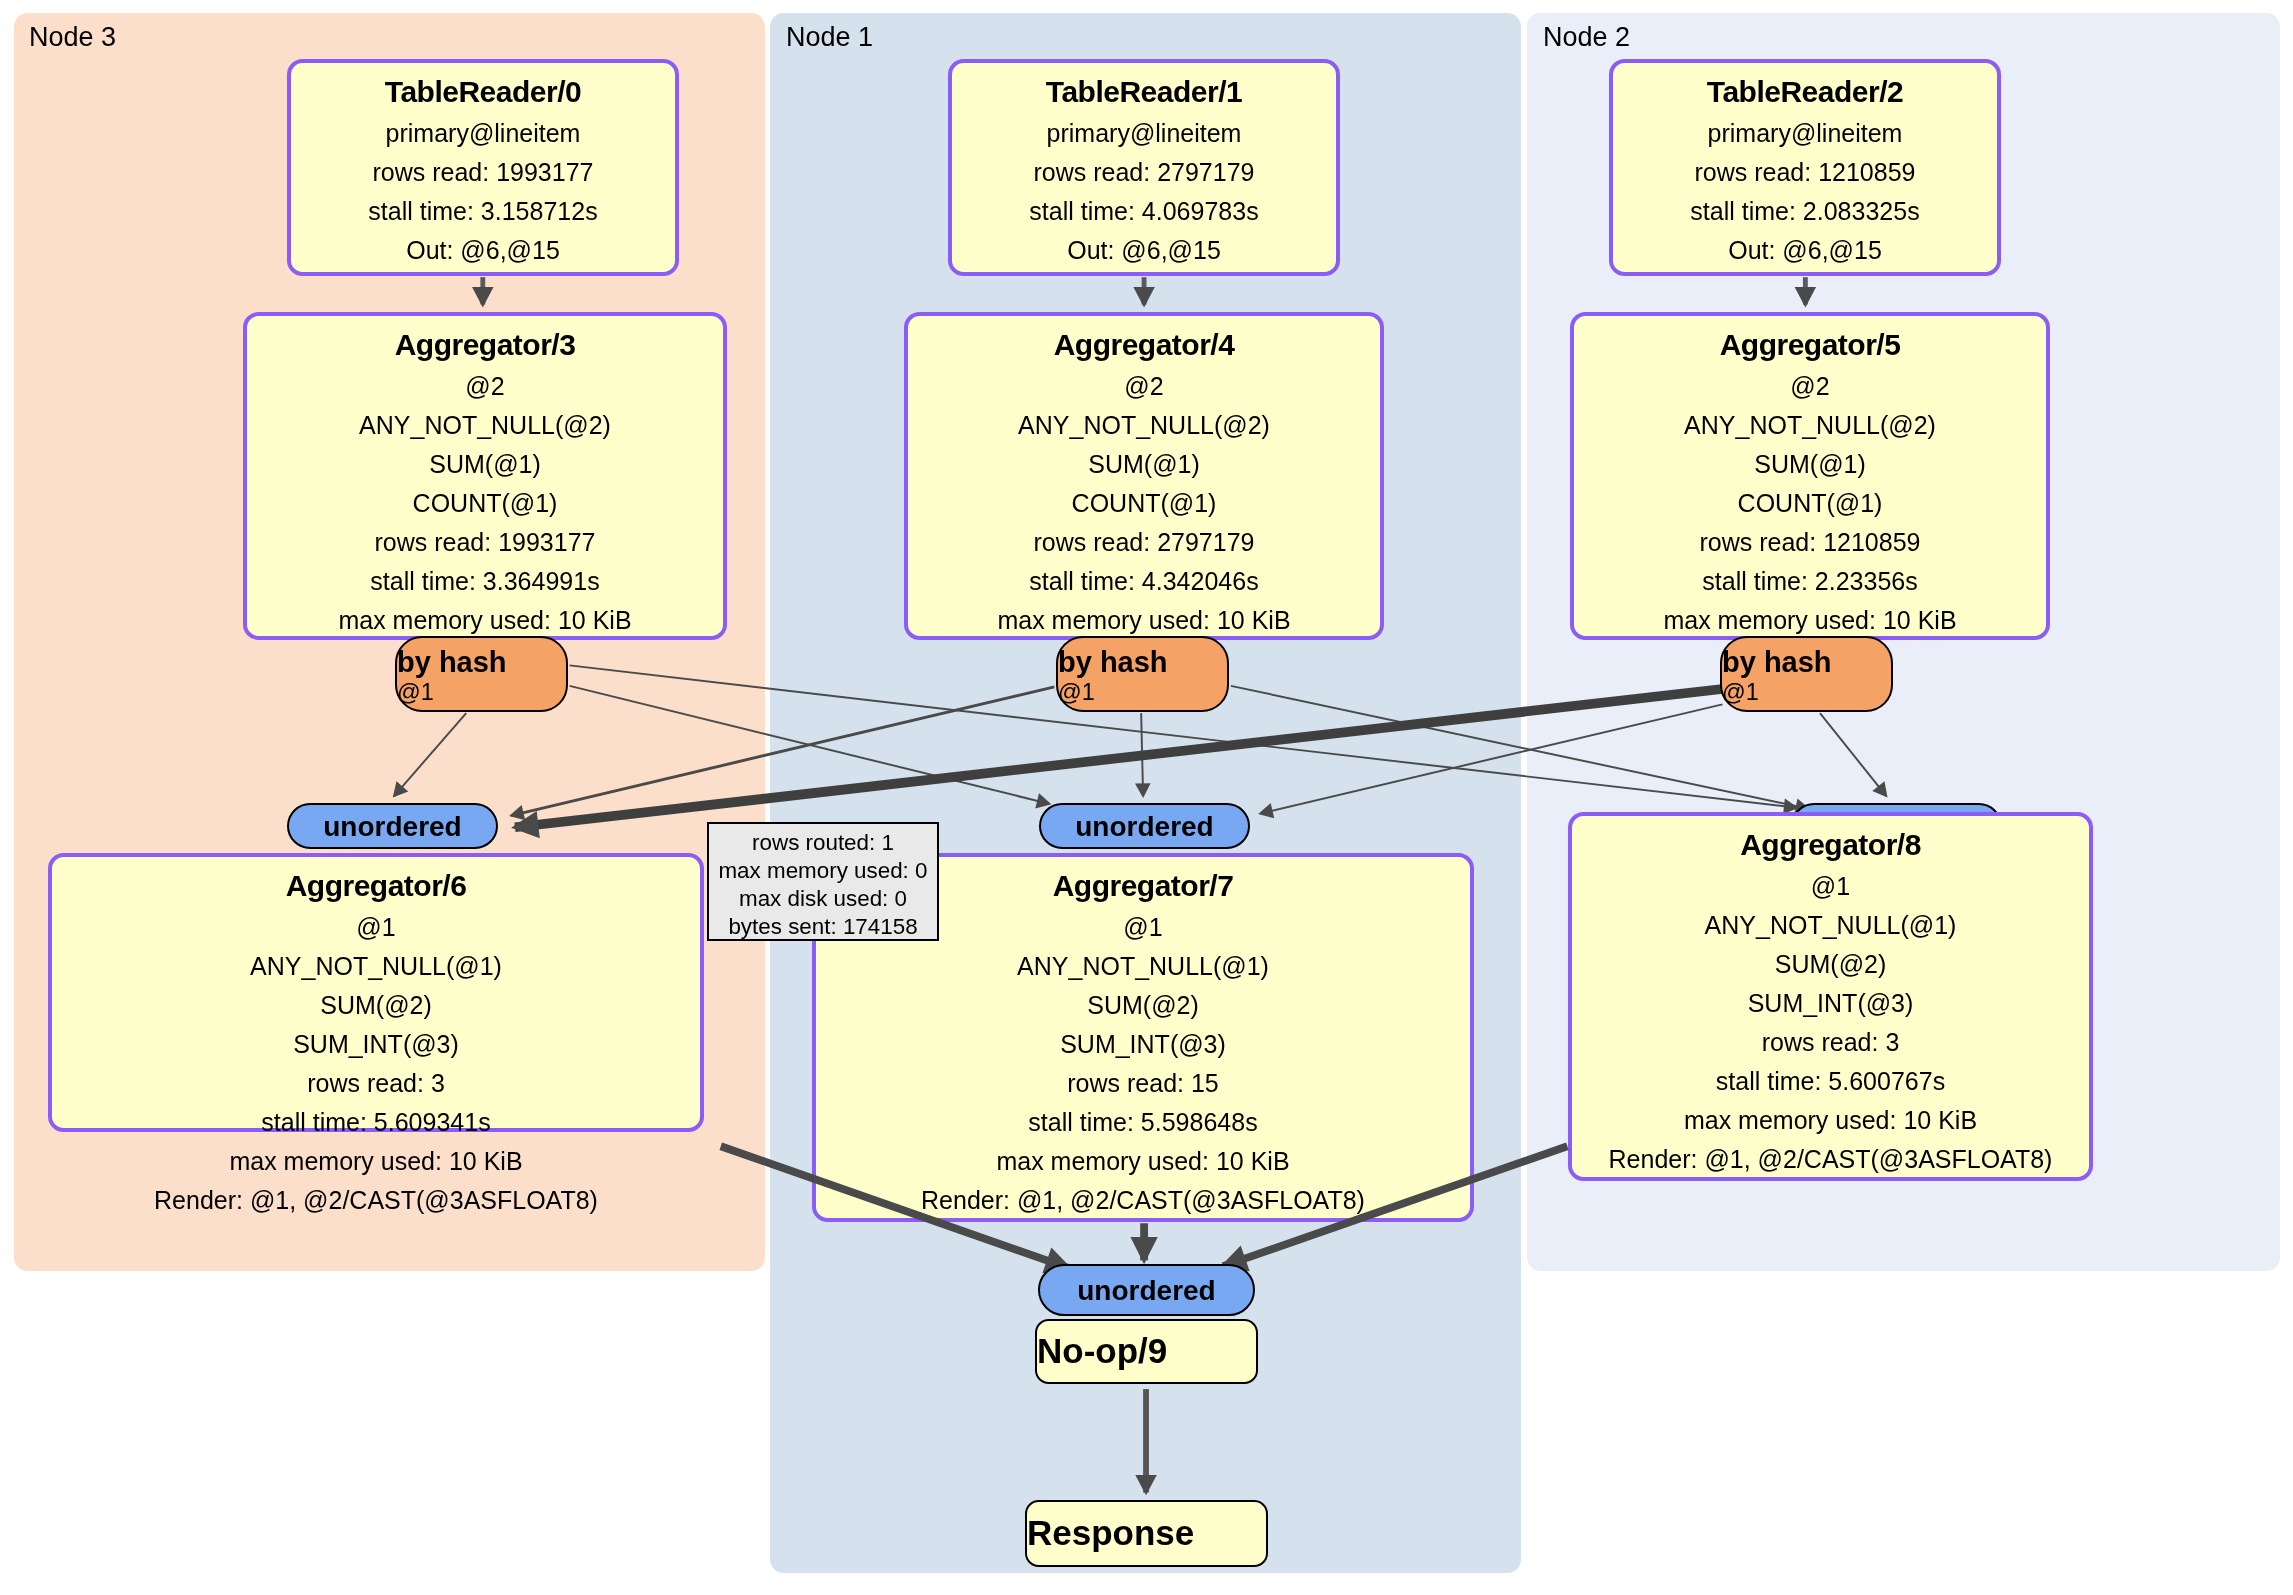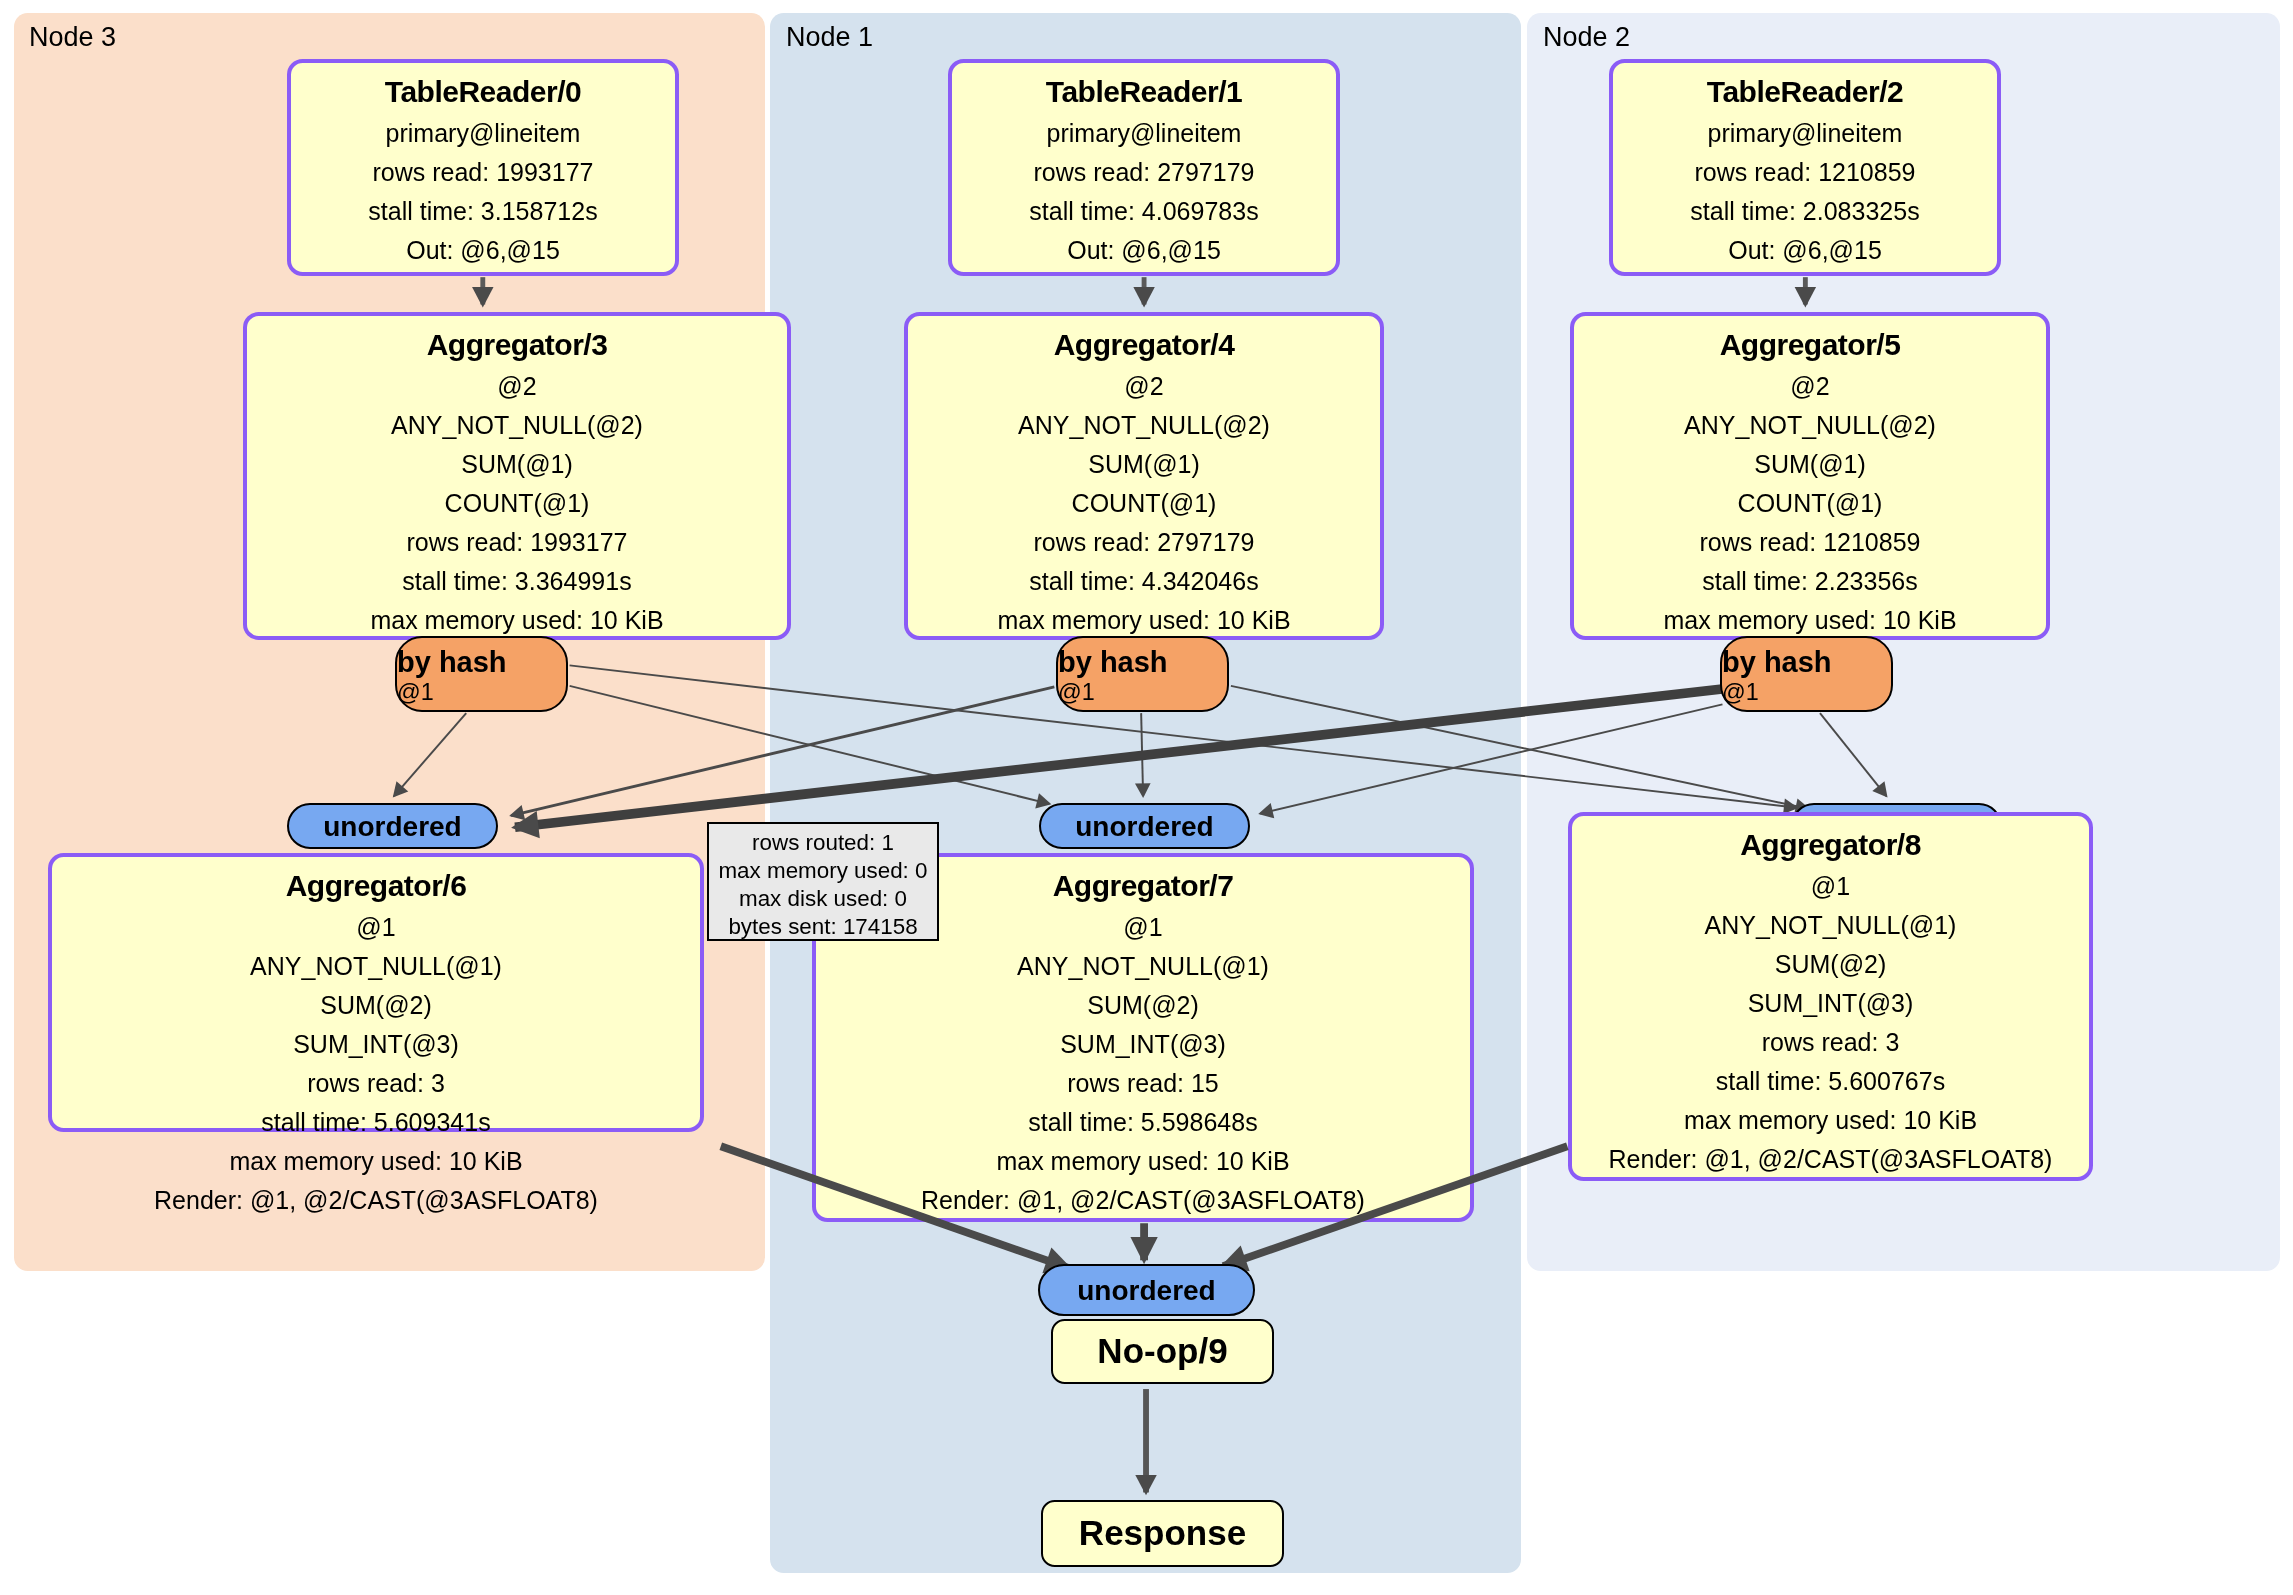--- a/index.html
+++ b/index.html
@@ -11,21 +11,21 @@
   .box{position:absolute;background:#ffffcc;border:4px solid #8b5cf6;border-radius:15.6px;
        text-align:center;font-size:25px;line-height:39px;box-sizing:border-box;padding-top:5.9px;}
   .box .title{font-weight:bold;font-size:30px;line-height:45px;letter-spacing:-0.5px;}
   .router{position:absolute;background:#f5a266;border:2px solid #000;border-radius:27px;
           text-align:left;box-sizing:border-box;padding-top:7.8px;}
   .router .rlabel{font-weight:bold;font-size:29px;line-height:33px;}
   .router .rsub{font-size:23.4px;line-height:27px;}
   .sync{position:absolute;background:#77a8f1;border:2px solid #000;border-radius:27px;
         text-align:center;font-weight:bold;font-size:28px;box-sizing:border-box;}
   .plain{position:absolute;background:#ffffcc;border:2.4px solid #000;border-radius:13.7px;
-         text-align:center;font-weight:bold;box-sizing:border-box;margin-left:16px;}
+         font-weight:bold;box-sizing:border-box;}
   .tooltip{position:absolute;background:#e9e9e9;border:2px solid #000;text-align:center;
            font-size:22.4px;line-height:28px;box-sizing:border-box;padding-top:5px;}
 </style>
 </head>
 <body>
 
 <div class="canvas">
 
   <div class="region" style="left:13.7px;top:12.7px;width:751px;height:1258px;background:#fbdfca;"></div>
   <div class="region" style="left:770px;top:12.7px;width:751px;height:1560px;background:#d5e2ee;"></div>
@@ -80,21 +80,21 @@
     <div>Out: @6,@15</div>
   </div>
   <div class="box" style="left:1609px;top:59px;width:392px;height:217px;">
     <div class="title">TableReader/2</div>
     <div>primary@lineitem</div>
     <div>rows read: 1210859</div>
     <div>stall time: 2.083325s</div>
     <div>Out: @6,@15</div>
   </div>
 
-  <div class="box" style="left:243px;top:312px;width:548px;height:328px;">
+  <div class="box" style="left:243px;top:312px;width:484px;height:328px;">
     <div class="title">Aggregator/3</div>
     <div>@2</div>
     <div>ANY_NOT_NULL(@2)</div>
     <div>SUM(@1)</div>
     <div>COUNT(@1)</div>
     <div>rows read: 1993177</div>
     <div>stall time: 3.364991s</div>
     <div>max memory used: 10 KiB</div>
   </div>
   <div class="box" style="left:904px;top:312px;width:480px;height:328px;">

